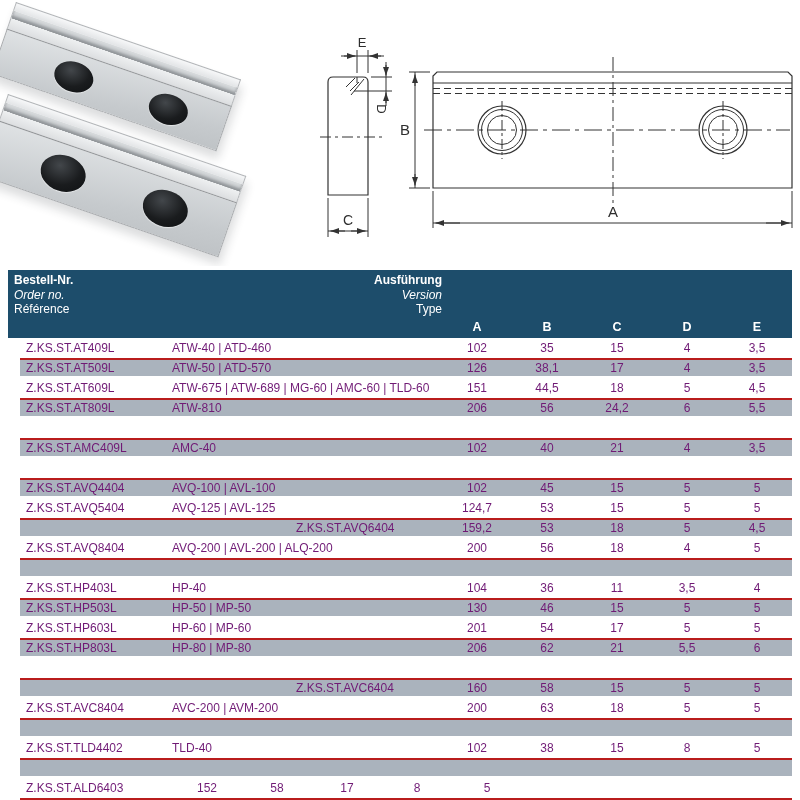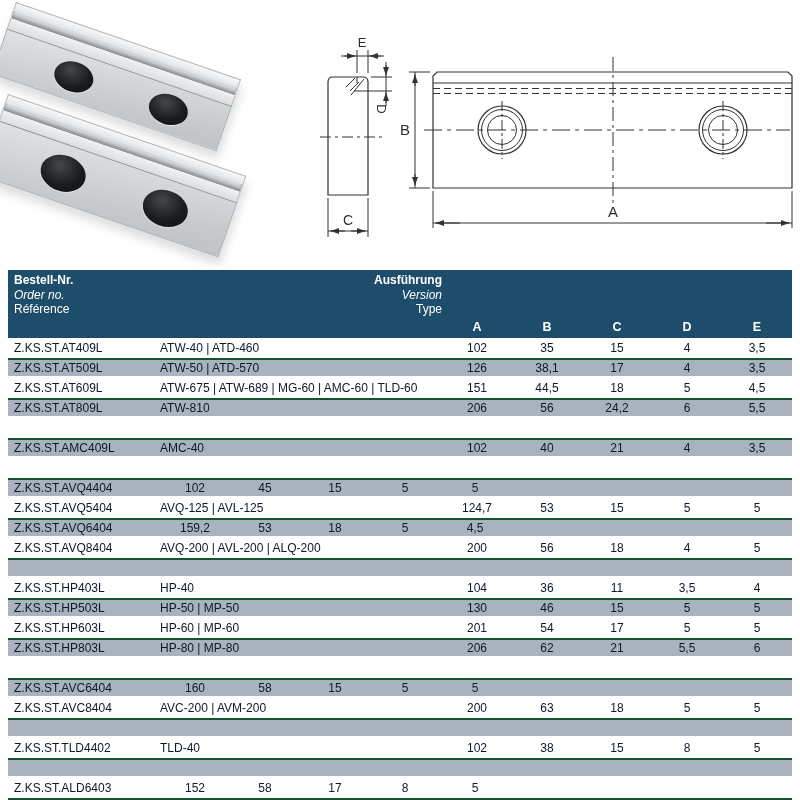--- a/index.html
+++ b/index.html
@@ -30,22 +30,22 @@
   .spec{position:absolute;left:8px;top:270px;width:784px;}
   .thead{display:flex;height:68px;background:#1d4d6b;color:#fff;box-sizing:border-box;}
   .hcol{padding-top:3px;font-size:12px;line-height:14.5px;}
   .hcol .l1{font-weight:bold;}
   .hcol .l2{font-style:italic;}
   .hcol1{width:146px;padding-left:6px;}
   .hcol2{flex:1;text-align:right;}
   .hdim{width:70px;display:flex;align-items:flex-end;justify-content:center;
         padding-bottom:4px;box-sizing:border-box;font-weight:bold;font-size:12.5px;}
   .tbody{width:100%;}
-  .trow{display:flex;height:20px;align-items:center;font-size:12px;color:#0f172a;box-sizing:border-box;}
-  .trow.gray{background:#aab3bd;border-top:2px solid #14532d;border-bottom:2px solid #fff;}
+  .trow{display:flex;height:20px;align-items:center;font-size:12px;color:#701a75;box-sizing:border-box;margin-left:12px;}
+  .trow.gray{background:#aab3bd;border-top:2px solid #b91c1c;border-bottom:2px solid #fff;justify-content:flex-end;}
   .cell{white-space:nowrap;overflow:hidden;}
   .c-order{width:146px;padding-left:6px;}
   .c-type{flex:1;}
   .c-num{width:70px;text-align:center;}
 </style>
 </head>
 <body>
 
 <div class="photo">
   <div class="jaw jaw1">
@@ -210,20 +210,21 @@
         <div class="cell c-type">AMC-40</div>
         <div class="cell c-num">102</div>
         <div class="cell c-num">40</div>
         <div class="cell c-num">21</div>
         <div class="cell c-num">4</div>
         <div class="cell c-num">3,5</div>
       </div>
       <div class="trow spacer"></div>
       <div class="trow gray">
         <div class="cell c-order">Z.KS.ST.AVQ4404</div>
+        <div class="cell c-type">AVQ-100 | AVL-100</div>
         <div class="cell c-num">102</div>
         <div class="cell c-num">45</div>
         <div class="cell c-num">15</div>
         <div class="cell c-num">5</div>
         <div class="cell c-num">5</div>
       </div>
       <div class="trow">
         <div class="cell c-order">Z.KS.ST.AVQ5404</div>
         <div class="cell c-type">AVQ-125 | AVL-125</div>
         <div class="cell c-num">124,7</div>

